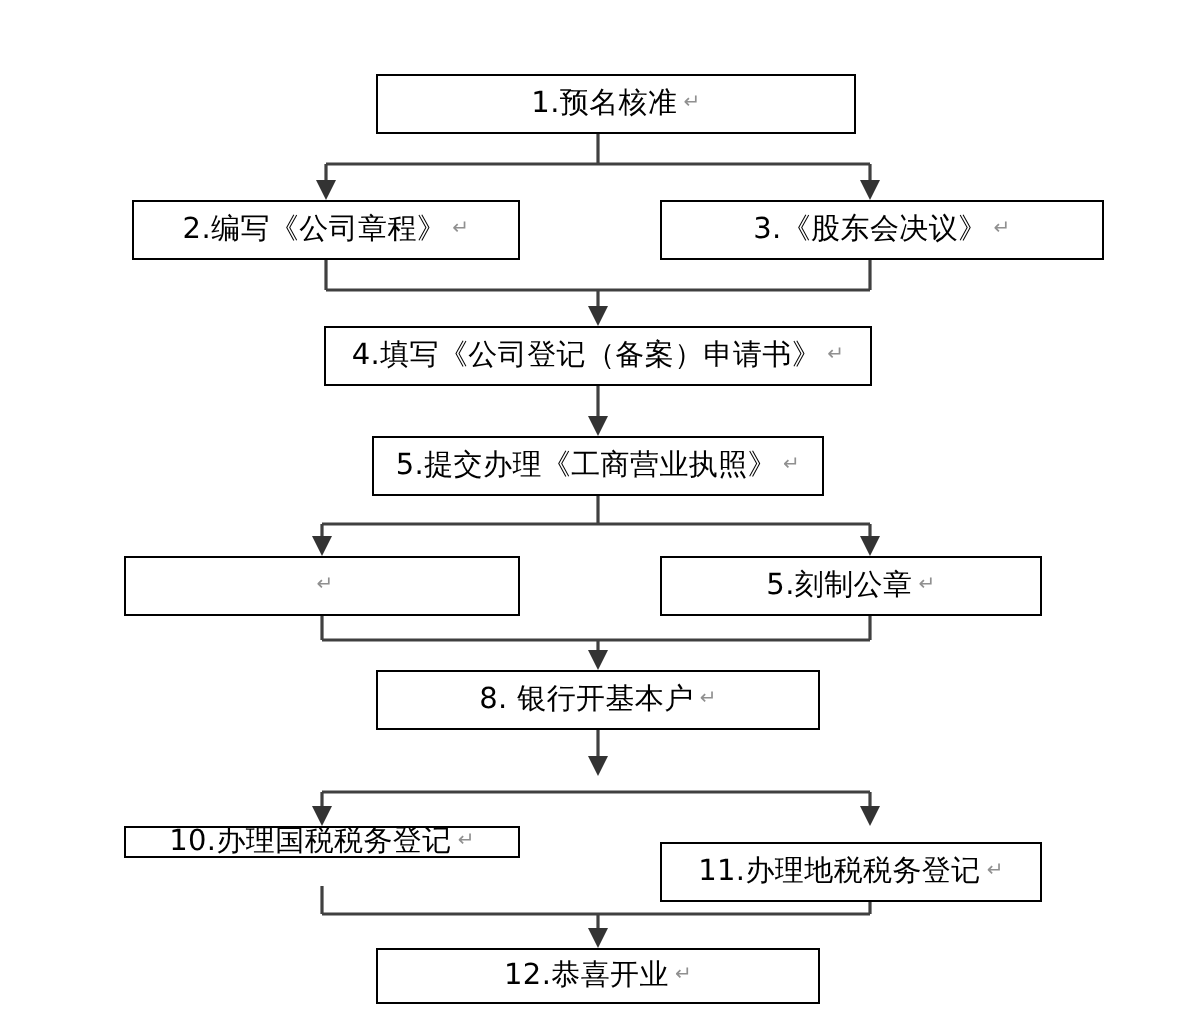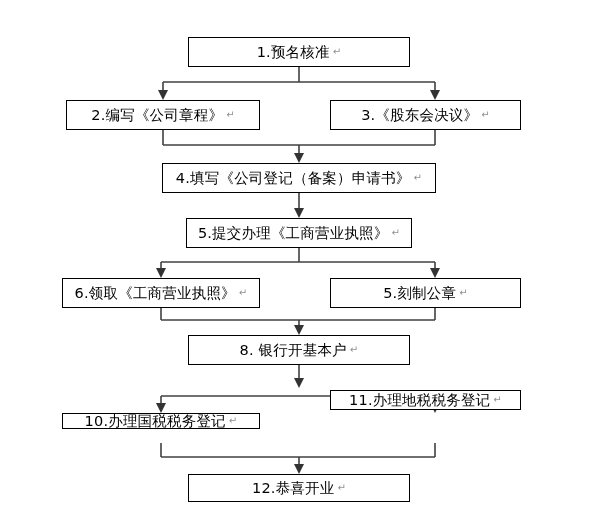--- a/index.html
+++ b/index.html
@@ -133,66 +133,65 @@
 
     <g>
       <line x1="161" y1="443" x2="161" y2="457"></line>
       <line x1="435" y1="443" x2="435" y2="457"></line>
       <line x1="161" y1="457" x2="435" y2="457"></line>
       <line x1="299" y1="457" x2="299" y2="466"></line>
       <polygon points="299,474 294,464 304,464"></polygon>
     </g>
   </svg>
 
-  <div class="node" style="left:188px; top:37px; width:222px; height:30px;">
+  <div class="node" style="left:188px; top:37px; width:240px; height:30px;">
     <span>1.预名核准</span>
       <span class="pilcrow">↵</span>
   </div>
 
   <div class="node" style="left:66px; top:100px; width:194px; height:30px;">
     <span>2.编写《公司章程》</span>
       <span class="pilcrow">↵</span>
   </div>
 
-  <div class="node" style="left:330px; top:100px; width:191px; height:30px;">
+  <div class="node" style="left:330px; top:100px; width:222px; height:30px;">
     <span>3.《股东会决议》</span>
       <span class="pilcrow">↵</span>
   </div>
 
   <div class="node" style="left:162px; top:163px; width:274px; height:30px;">
     <span>4.填写《公司登记（备案）申请书》</span>
       <span class="pilcrow">↵</span>
   </div>
 
   <div class="node" style="left:186px; top:218px; width:226px; height:30px;">
     <span>5.提交办理《工商营业执照》</span>
       <span class="pilcrow">↵</span>
   </div>
 
   <div class="node" style="left:62px; top:278px; width:198px; height:30px;">
-    <span>6.领取《工商营业执照》</span>
       <span class="pilcrow">↵</span>
   </div>
 
   <div class="node" style="left:330px; top:278px; width:191px; height:30px;">
     <span>5.刻制公章</span>
       <span class="pilcrow">↵</span>
   </div>
 
   <div class="node" style="left:188px; top:335px; width:222px; height:30px;text-align:right;">
     <span>8. 银行开基本户</span>
       <span class="pilcrow">↵</span>
   </div>
 
   <div class="node" style="left:62px; top:413px; width:198px; height:16px;">
     <span>10.办理国税税务登记</span>
       <span class="pilcrow">↵</span>
   </div>
 
-  <div class="node" style="left:330px; top:390px; width:191px; height:20px;">
+  <div class="node" style="left:330px; top:421px; width:191px; height:30px;">
     <span>11.办理地税税务登记</span>
       <span class="pilcrow">↵</span>
   </div>
 
   <div class="node" style="left:188px; top:474px; width:222px; height:28px;">
     <span>12.恭喜开业</span>
       <span class="pilcrow">↵</span>
   </div>
 
 </div>

